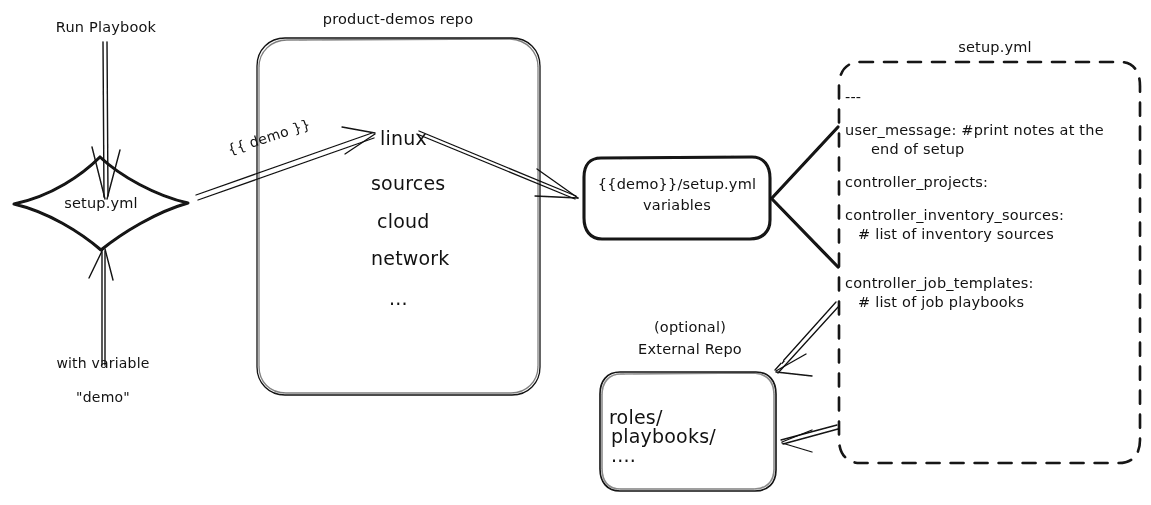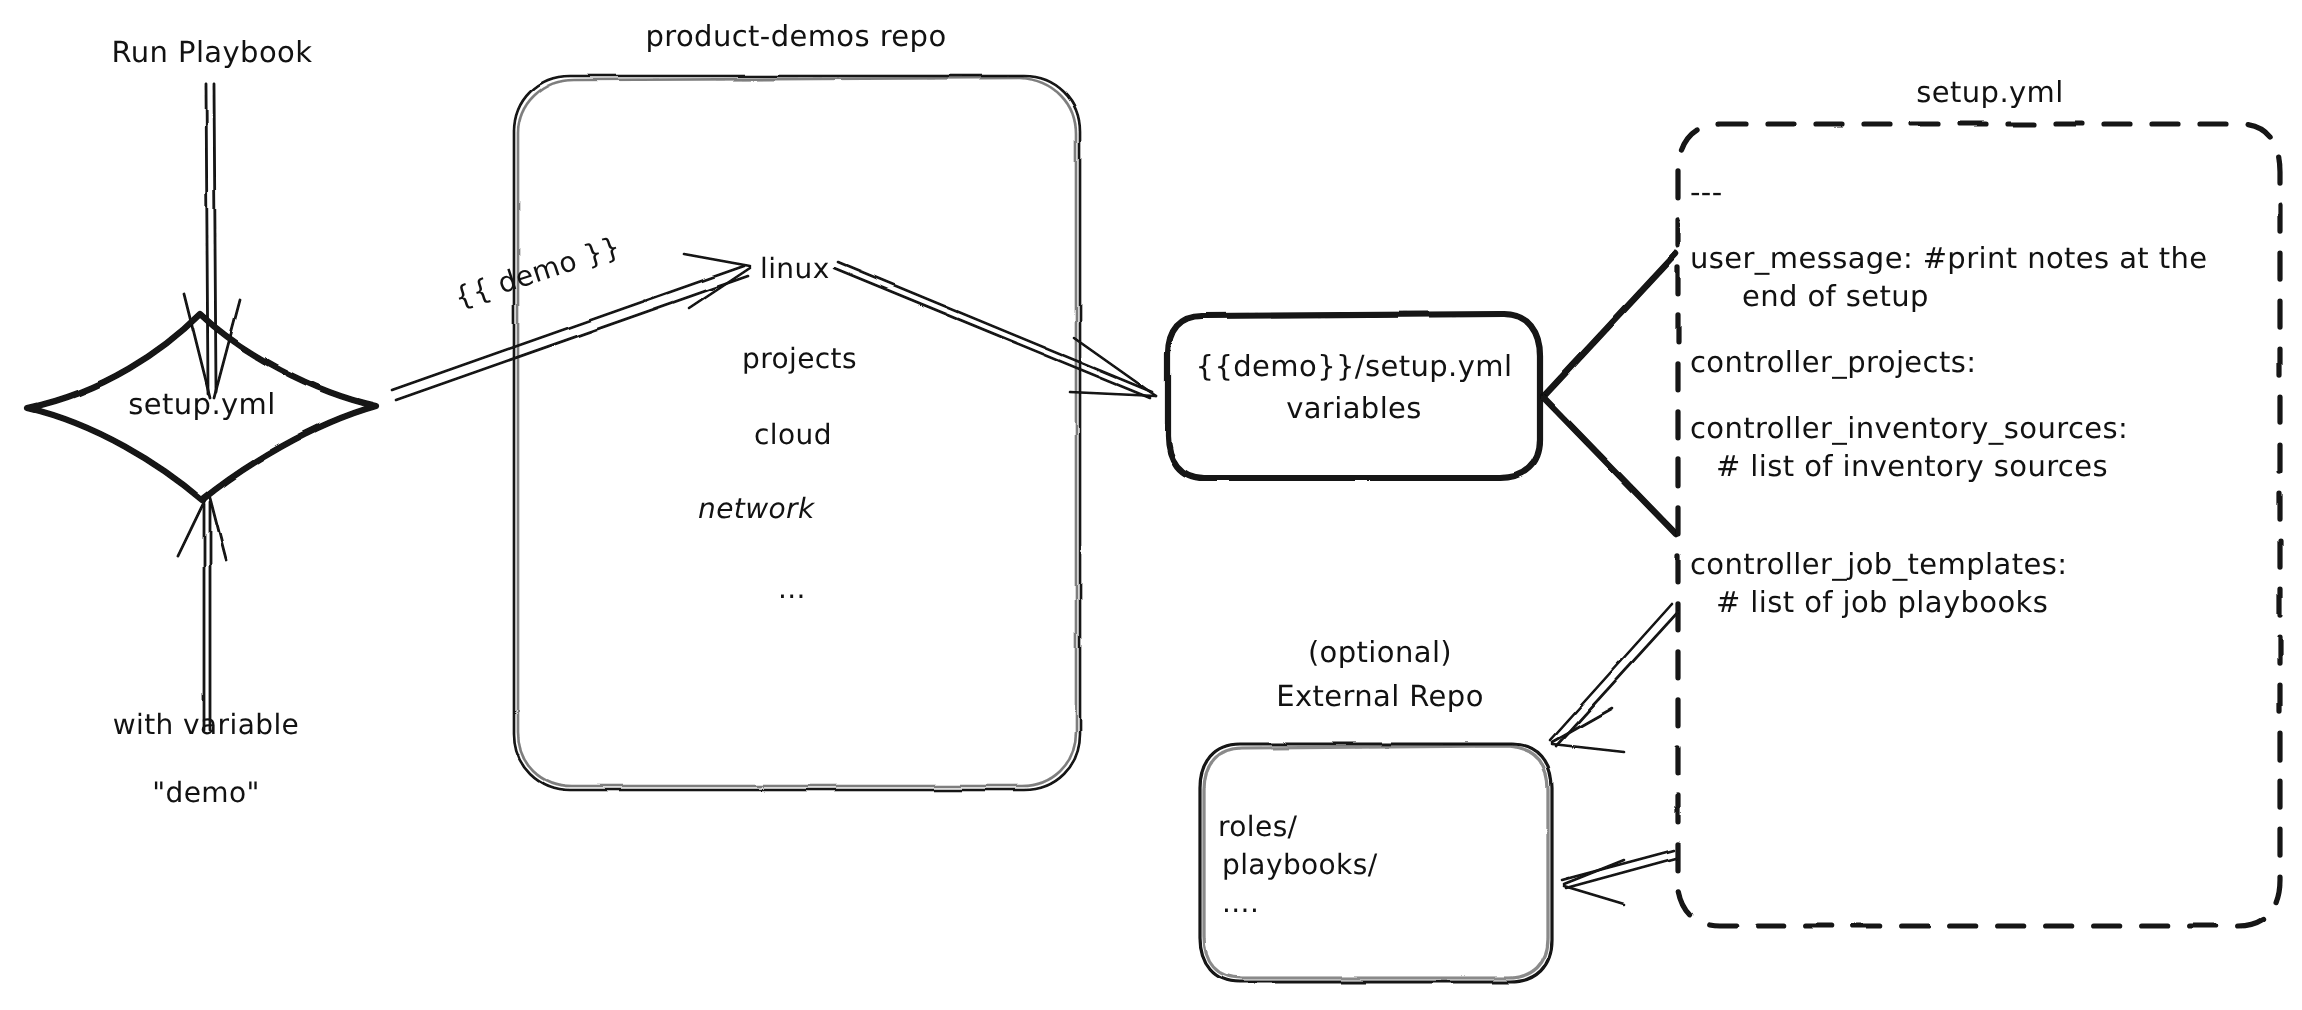--- a/index.html
+++ b/index.html
@@ -30,21 +30,21 @@
     font-family: "DejaVu Sans", sans-serif;
     color: #121212;
     letter-spacing: 0.2px;
     line-height: 1.32;
   }
   .center { text-align: center; transform: translateX(-50%); }
 
   
   .t-title   { font-size: 14.5px; }
   .t-node    { font-size: 14.5px; }
-  .t-item    { font-size: 14px; }
+  .t-item    { font-size: 19px; }
   .t-code    { font-size: 14.5px; }
   .t-small   { font-size: 14px; }
 
   
   .hand { font-style: normal; transform-origin: left top; }
 </style>
 </head>
 <body>
 
 <div id="canvas">
@@ -153,23 +153,23 @@
   <div class="lbl t-title center hand" style="left:106px; top:18px;">Run Playbook</div>
 
   <div class="lbl t-small center hand" style="left:103px; top:354px;">with variable</div>
   <div class="lbl t-small center hand" style="left:103px; top:388px;">"demo"</div>
 
   <div class="lbl t-node center hand" style="left:101px; top:194px;">setup.yml</div>
 
   <div class="lbl t-title center hand" style="left:398px; top:10px;">product-demos repo</div>
 
   <div class="lbl t-item hand" style="left:380px; top:126px;">linux</div>
-  <div class="lbl t-item hand" style="left:371px; top:171px;">projects</div>
+  <div class="lbl t-item hand" style="left:371px; top:171px;">sources</div>
   <div class="lbl t-item hand" style="left:377px; top:209px;">cloud</div>
-  <div class="lbl t-item hand" style="left:349px; top:246px;font-style:italic;">network</div>
+  <div class="lbl t-item hand" style="left:371px; top:246px;">network</div>
   <div class="lbl t-item hand" style="left:389px; top:286px;">...</div>
 
   <div class="lbl t-small hand" style="left:228px; top:141px; transform:rotate(-18deg); transform-origin:left center;">{{ demo }}</div>
 
   <div class="lbl t-node center hand" style="left:677px; top:175px;">{{demo}}/setup.yml</div>
   <div class="lbl t-node center hand" style="left:677px; top:196px;">variables</div>
 
   <div class="lbl t-title center hand" style="left:690px; top:318px;">(optional)</div>
   <div class="lbl t-title center hand" style="left:690px; top:340px;">External Repo</div>
 

